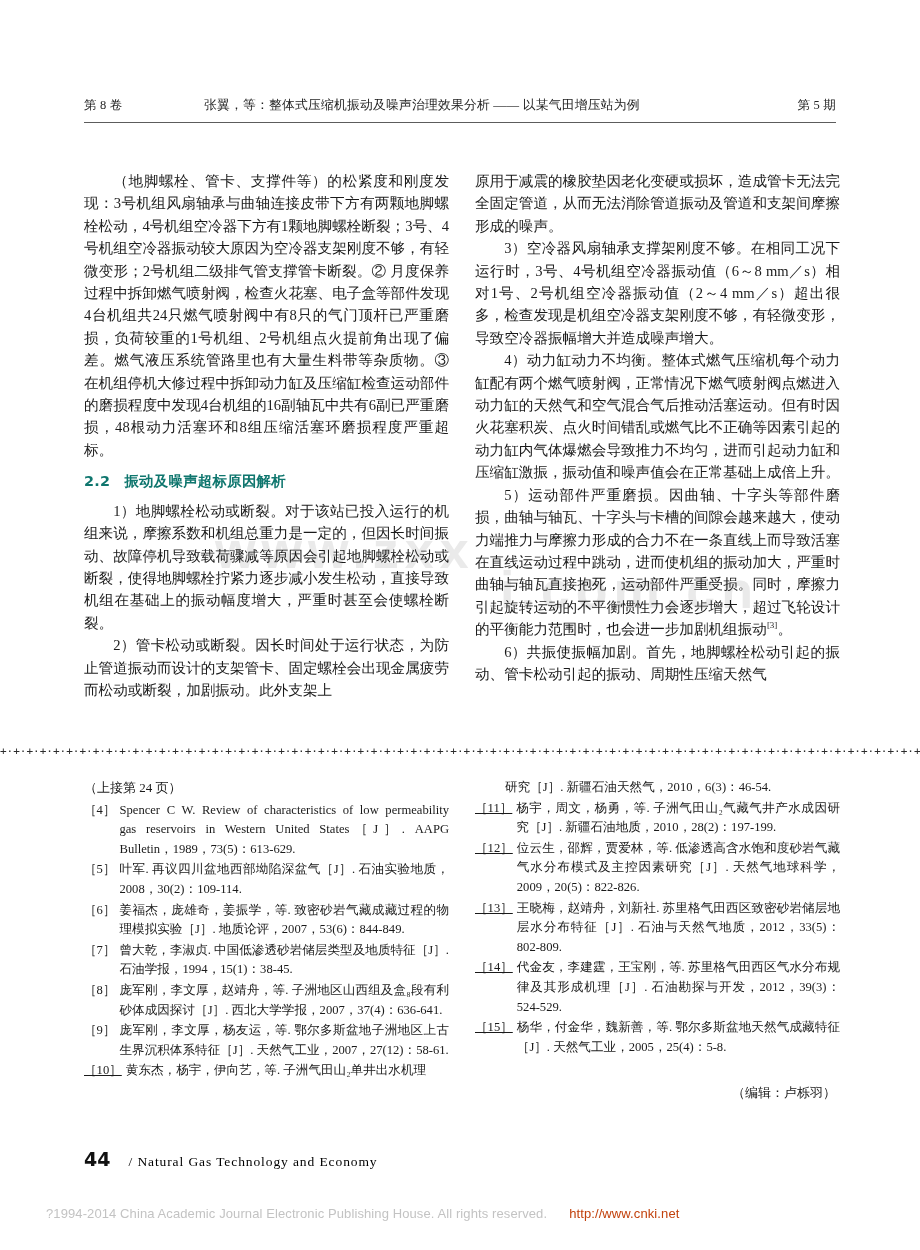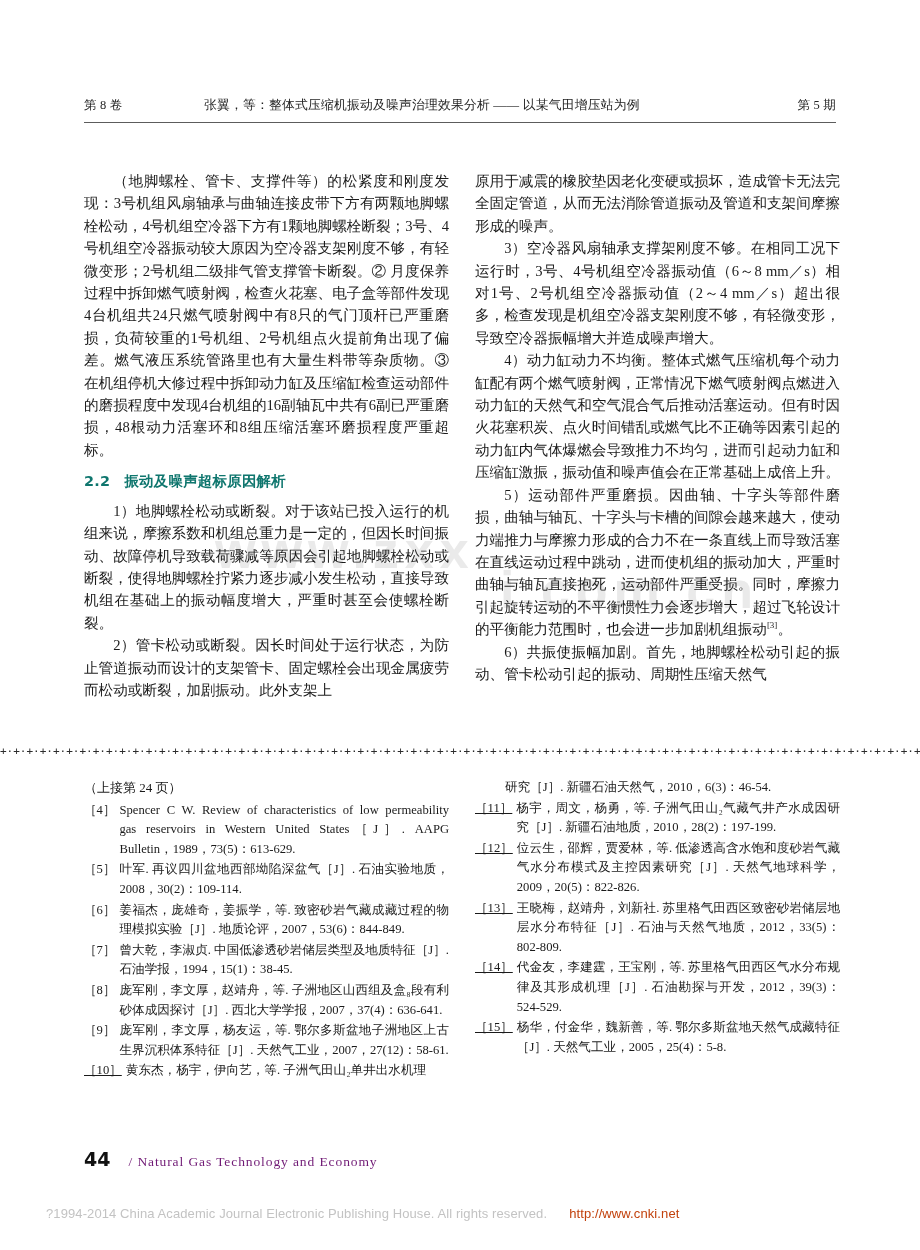--- a/index.html
+++ b/index.html
@@ -183,21 +183,21 @@
   }
   .folio .pg {
     font-family: "DejaVu Sans", "Liberation Sans", sans-serif;
     font-weight: bold;
     font-size: 19px;
     color: #111;
   }
   .folio .jn {
     font-size: 13.5px;
     letter-spacing: 0.9px;
-    color: #701a75;
+    color: #000000;
   }
 
   
   .cnki {
     position: absolute;
     left: 46px;
     top: 1206px;
     font-family: "Liberation Sans", sans-serif;
     font-size: 13px;
     color: #c3c3c3;
@@ -298,20 +298,21 @@
       </div>
       <div class="ref">
         <span class="tag wide">［14］</span>
         <span class="txt">代金友，李建霆，王宝刚，等. 苏里格气田西区气水分布规律及其形成机理［J］. 石油勘探与开发，2012，39(3)：524-529.</span>
       </div>
       <div class="ref">
         <span class="tag wide">［15］</span>
         <span class="txt">杨华，付金华，魏新善，等. 鄂尔多斯盆地天然气成藏特征［J］. 天然气工业，2005，25(4)：5-8.</span>
       </div>
 
+      <div class="editor-line">（编辑：卢栎羽）</div>
     </div>
 
   </div>
 
   <div class="folio">
     <span class="pg">44</span>
     <span class="jn">/ Natural  Gas  Technology  and  Economy</span>
   </div>
 
   <div class="cnki">

